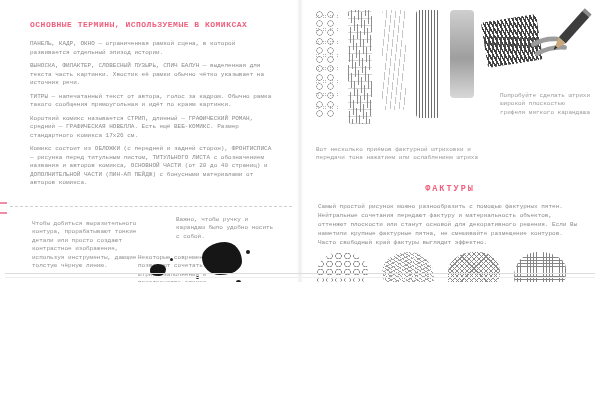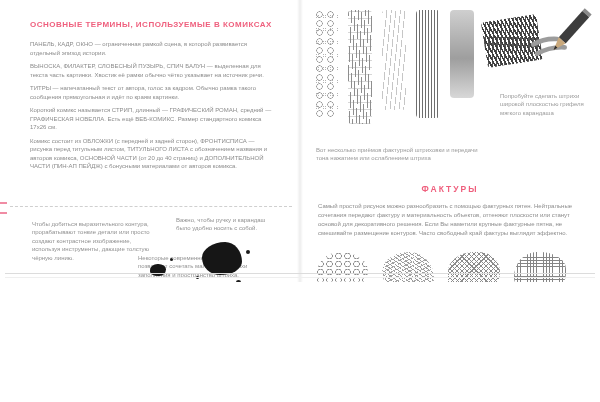--- a/index.html
+++ b/index.html
@@ -1,16 +1,16 @@
 <!DOCTYPE html>
 <html><head>
 <meta charset="utf-8">
 <style>
   html,body{margin:0;padding:0;background:#fff;}
-  .spread{position:relative;width:600px;height:282px;background:#ffffff;outline:1px solid #e8e8e8;overflow:hidden;font-family:Liberation Sans, sans-serif;}
+  .spread{position:relative;width:600px;height:282px;background:#ffffff;outline:1px solid #e8e8e8;overflow:hidden;font-family:Liberation Mono, monospace;}
   .page{position:absolute;top:0;height:402px;width:300px;background:#fff;}
   .page.left{left:0;}
   .page.right{left:300px;}
   .spine{position:absolute;left:297px;top:0;width:6px;height:402px;background:linear-gradient(90deg,rgba(0,0,0,0) 0%,rgba(0,0,0,0.07) 50%,rgba(0,0,0,0) 100%);}
   .page-edges{position:absolute;left:5px;right:5px;bottom:4px;height:3px;border-top:1px solid #dcdcdc;border-bottom:1px solid #efefef;}
 
   
   .title{position:absolute;left:30px;top:20px;width:250px;margin:0;font-size:8px;font-weight:bold;letter-spacing:.5px;color:#ef5f7d;}
   .terms{position:absolute;left:30px;top:40px;width:246px;}
   .term{font-size:6px;line-height:1.42;color:#8b8b8b;margin:0 0 5px 0;}

